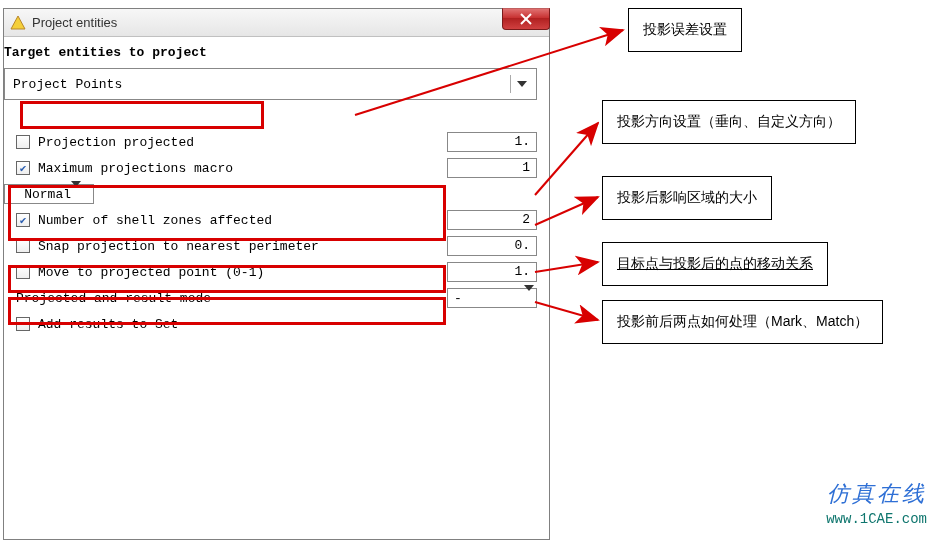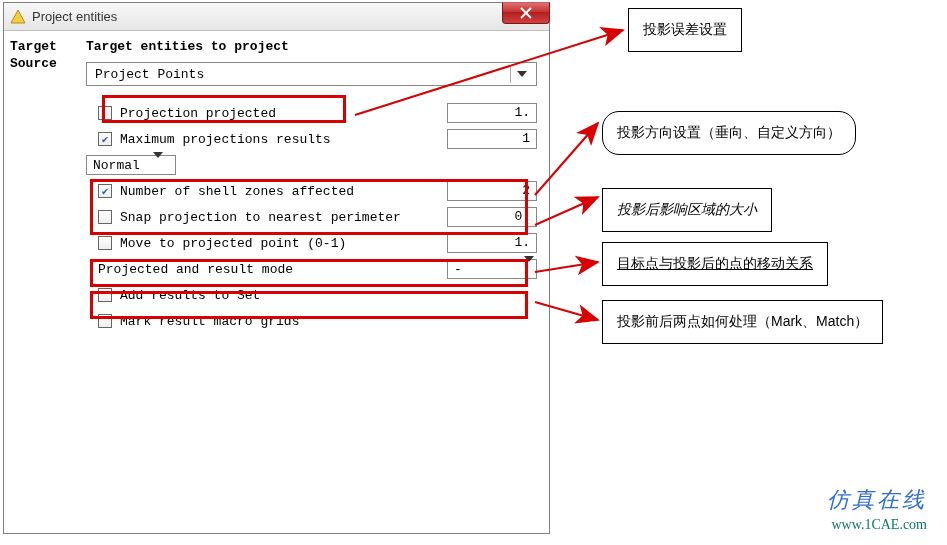--- a/index.html
+++ b/index.html
@@ -10,21 +10,21 @@
     background: #fff;
     font-family: "Courier New", monospace;
     font-size: 13px;
     color: #000;
     position: relative;
     overflow: hidden;
   }
   .window {
     position: absolute;
     left: 3px;
-    top: 2px;
+    top: 8px;
     width: 547px;
     height: 532px;
     border: 1px solid #808080;
     background: linear-gradient(#fdfdfd,#f0f0f0 28px,#fff 28px);
   }
   .titlebar {
     height: 28px;
     background: linear-gradient(#f7f7f7,#e6e6e6);
     border-bottom: 1px solid #c0c0c0;
     display: flex;
@@ -65,27 +65,27 @@
     flex: 1;
     padding: 6px 12px 6px 0;
     position: relative;
   }
   .heading {
     font-weight: bold;
     margin: 2px 0 8px 0;
   }
   .combo {
     border: 1px solid #888;
-    height: 24px;
+    height: 32px;
     display:flex;
     align-items:center;
     justify-content: space-between;
     padding: 0 4px 0 8px;
     background:#fff;
-    margin-bottom: 14px;
+    margin-bottom: 29px;
   }
   .combo .arrow, .arrow-btn {
     width: 22px; height: 18px;
     border-left:1px solid #aaa;
     display:flex;align-items:center;justify-content:center;
   }
   .tri-down {
     width:0;height:0;border-left:5px solid transparent;border-right:5px solid transparent;border-top:6px solid #333;
   }
   .row {
@@ -109,21 +109,21 @@
     height:20px;
     text-align:right;
     padding: 0 6px;
     line-height:18px;
     background:#fff;
   }
   .row.nolabel .lbl2 { flex:1; padding-left:0; }
   .row .small-combo {
     width: 90px; height:20px;
     border:1px solid #888;
-    display:flex;align-items:center;justify-content:space-between;
+    display:flex;align-items:center;justify-content:flex-end;
     padding:0 12px 0 6px;
     background:#fff;
   }
   .row .dash-combo {
     width: 90px; height:20px;
     border:1px solid #888;
     display:flex;align-items:center;justify-content:space-between;
     padding:0 2px 0 6px;
     background:#fff;
   }
@@ -153,23 +153,23 @@
     position:absolute;
     color:#ccc;
     font-family:Arial,sans-serif;
     font-size:13px;
     letter-spacing:1px;
     text-align:center;
   }
   .footer {
     position:absolute;
     right: 20px;
-    bottom: 12px;
+    bottom: 18px;
     text-align:right;
-    font-family: Liberation Serif, serif;
+    font-family: Liberation Mono, monospace;
   }
   .footer .cn { color:#2e6fd5; font-size:22px; font-style:italic; letter-spacing:3px;}
   .footer .url { color:#0f766e; font-size:14px; margin-top:2px;}
 </style>
 </head>
 <body>
 
 <div class="window">
   <div class="titlebar">
     <span class="tb-icon">
@@ -179,43 +179,39 @@
     </span>
     <span class="tb-title">Project entities</span>
     <div class="close-btn">
       <svg width="12" height="12">
           <line x1="1" y1="1" x2="11" y2="11" stroke="#fff" stroke-width="2"></line>
           <line x1="11" y1="1" x2="1" y2="11" stroke="#fff" stroke-width="2"></line>
         </svg>
     </div>
   </div>
   <div class="body">
-    <div class="leftcol">
-      <div>Target</div>
-      <div>Source</div>
-    </div>
     <div class="main">
       <div class="heading">Target entities to project</div>
 
       <div class="combo">
         <span>Project Points</span>
         <span class="arrow">
             <span class="tri-down"></span>
           </span>
       </div>
 
       <div class="row">
         <span class="cb"></span>
         <span class="lbl">Projection projected</span>
         <span class="val">1.</span>
       </div>
 
       <div class="row">
         <span class="cb">✔</span>
-        <span class="lbl">Maximum projections results</span>
+        <span class="lbl">Maximum projections macro</span>
         <span class="val">1</span>
       </div>
 
       <div class="row nolabel" style="padding-left:0">
         <span class="small-combo">
           <span>Normal</span>
           <span><span class="tri-down"></span></span>
         </span>
       </div>
 
@@ -243,24 +239,20 @@
           <span>-</span>
           <span><span class="tri-down"></span></span>
         </span>
       </div>
 
       <div class="row">
         <span class="cb"></span>
         <span class="lbl">Add results to Set</span>
       </div>
 
-      <div class="row">
-        <span class="cb"></span>
-        <span class="lbl">Mark result macro grids</span>
-      </div>
 
       <div class="redbox rb1"></div>
       <div class="redbox rb2"></div>
       <div class="redbox rb3"></div>
       <div class="redbox rb4"></div>
 
     </div>
   </div>
 </div>
 
@@ -271,22 +263,22 @@
     </marker>
   </defs>
   <line x1="355" y1="115" x2="623" y2="30" stroke="#d80000" stroke-width="2" marker-end="url(#ah)"></line>
   <line x1="535" y1="195" x2="598" y2="123" stroke="#d80000" stroke-width="2" marker-end="url(#ah)"></line>
   <line x1="535" y1="225" x2="598" y2="197" stroke="#d80000" stroke-width="2" marker-end="url(#ah)"></line>
   <line x1="535" y1="272" x2="598" y2="262" stroke="#d80000" stroke-width="2" marker-end="url(#ah)"></line>
   <line x1="535" y1="302" x2="598" y2="320" stroke="#d80000" stroke-width="2" marker-end="url(#ah)"></line>
 </svg>
 
 <div class="annbox" style="left:628px; top:8px;">投影误差设置</div>
-<div class="annbox" style="left:602px; top:111px;border-radius:17px;">投影方向设置（垂向、自定义方向）</div>
-<div class="annbox" style="left:602px; top:188px;font-style:italic;">投影后影响区域的大小</div>
+<div class="annbox" style="left:602px; top:100px;">投影方向设置（垂向、自定义方向）</div>
+<div class="annbox" style="left:602px; top:176px;">投影后影响区域的大小</div>
 <div class="annbox" style="left:602px; top:242px;text-decoration:underline;">目标点与投影后的点的移动关系</div>
 <div class="annbox" style="left:602px; top:300px;">投影前后两点如何处理（Mark、Match）</div>
 
 <div class="watermark1" style="left:370px; top:270px;">
   <div></div>
   <div></div>
 </div>
 
 <div class="footer">
   <div class="cn">仿真在线</div>

